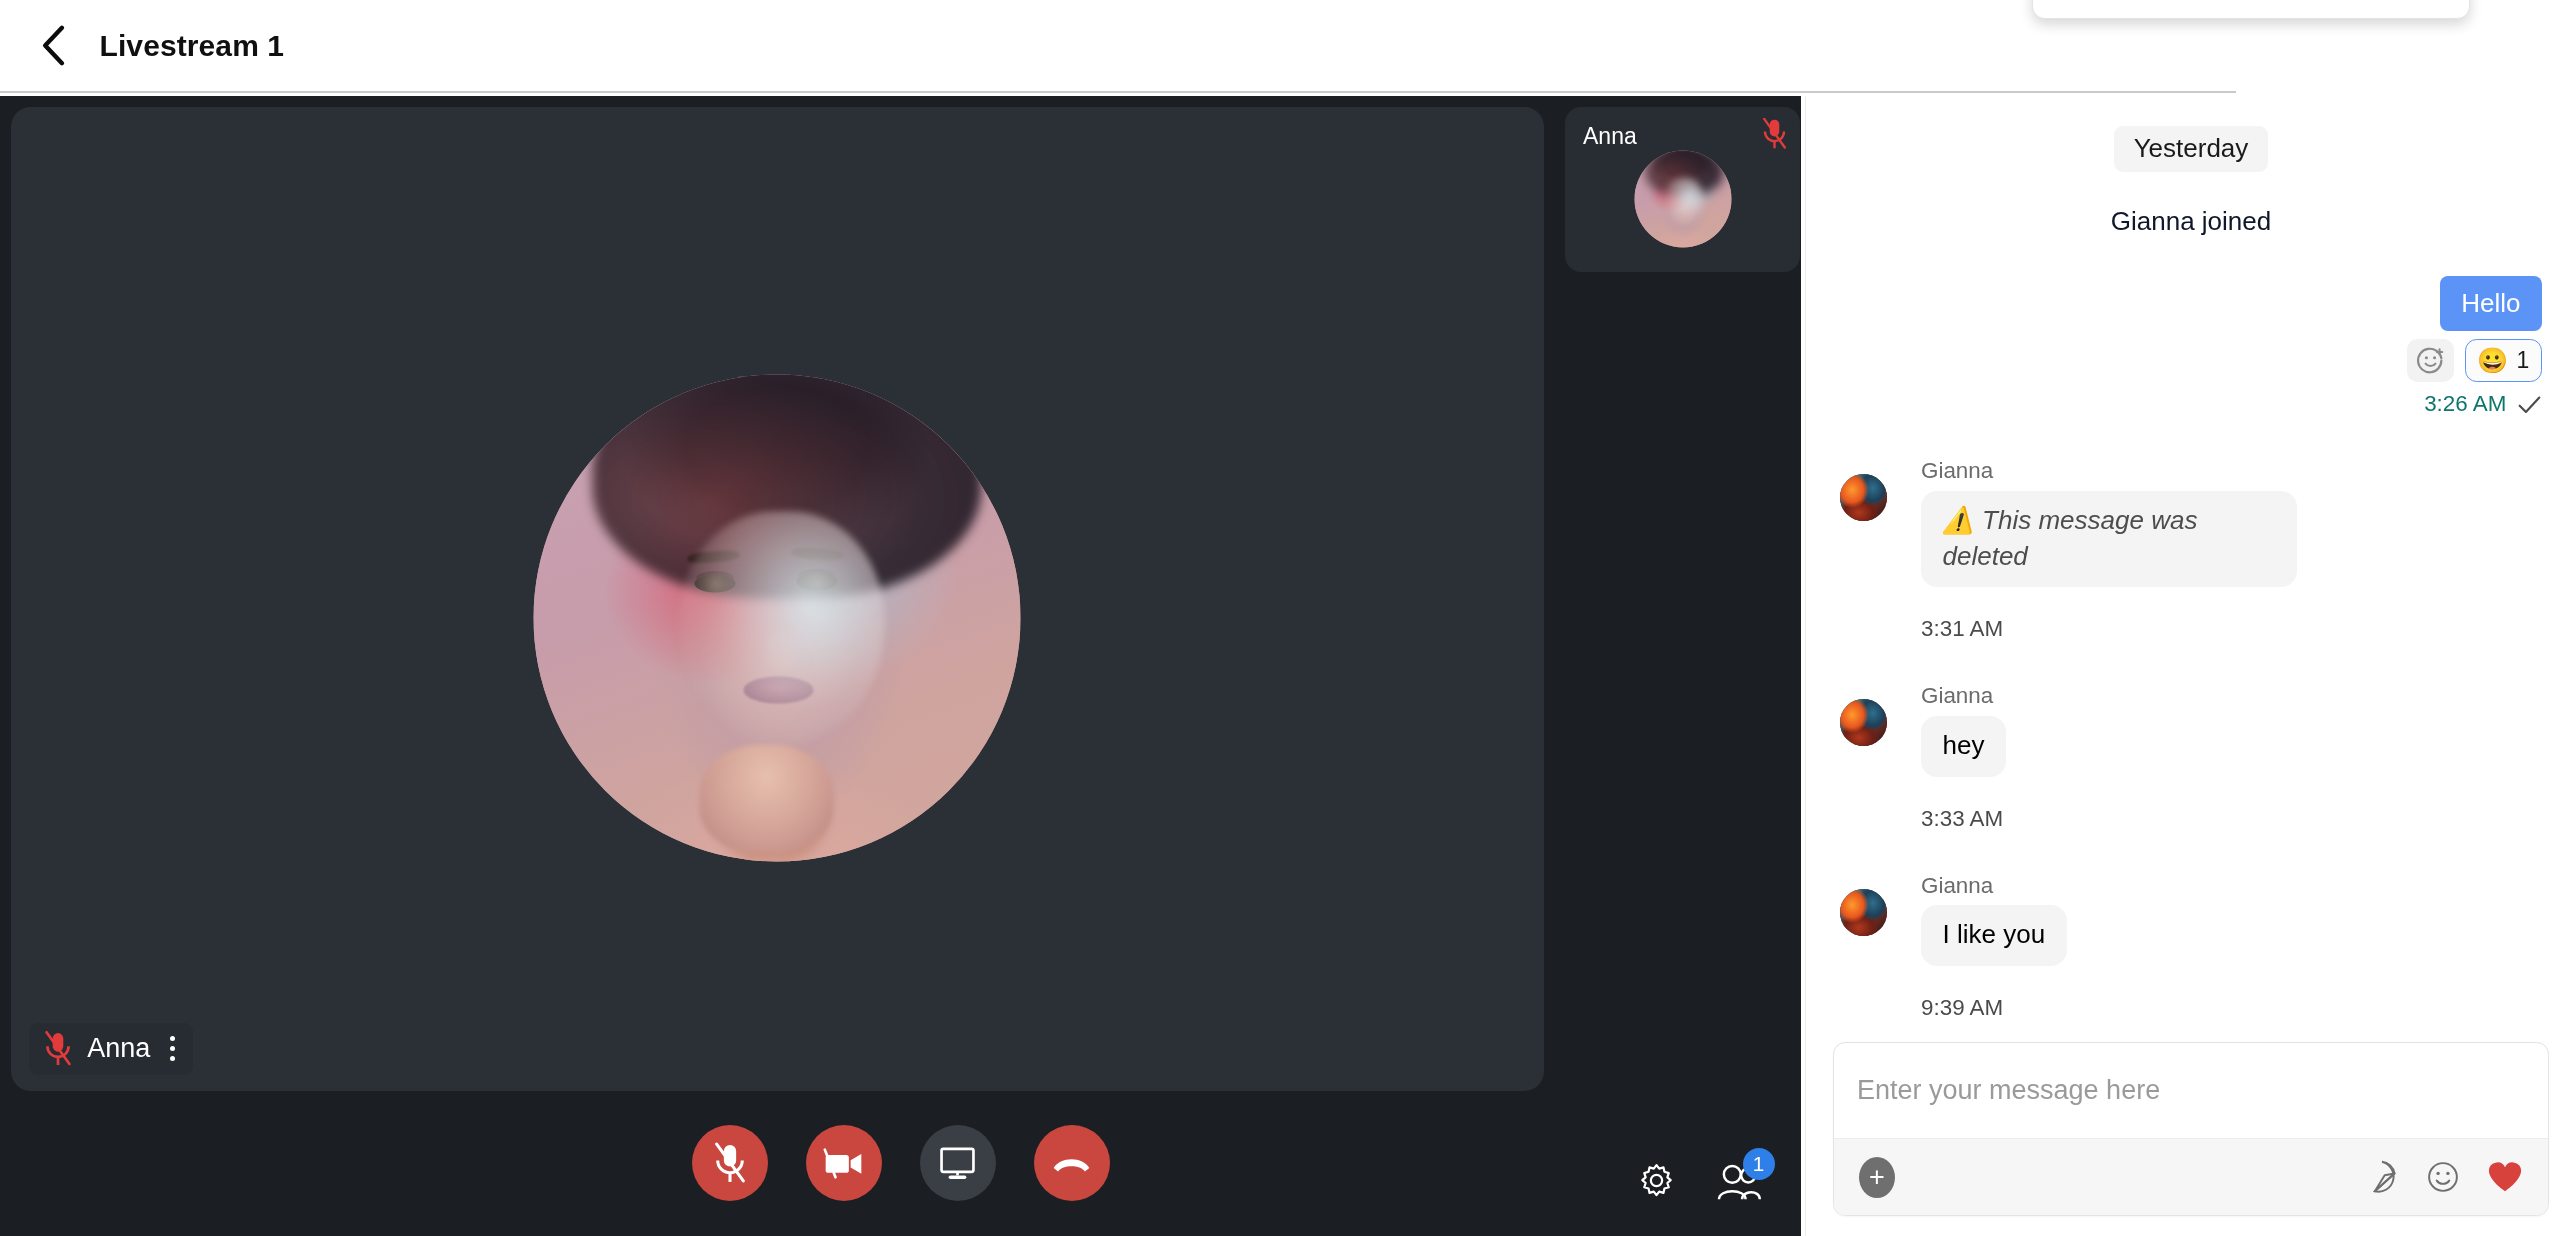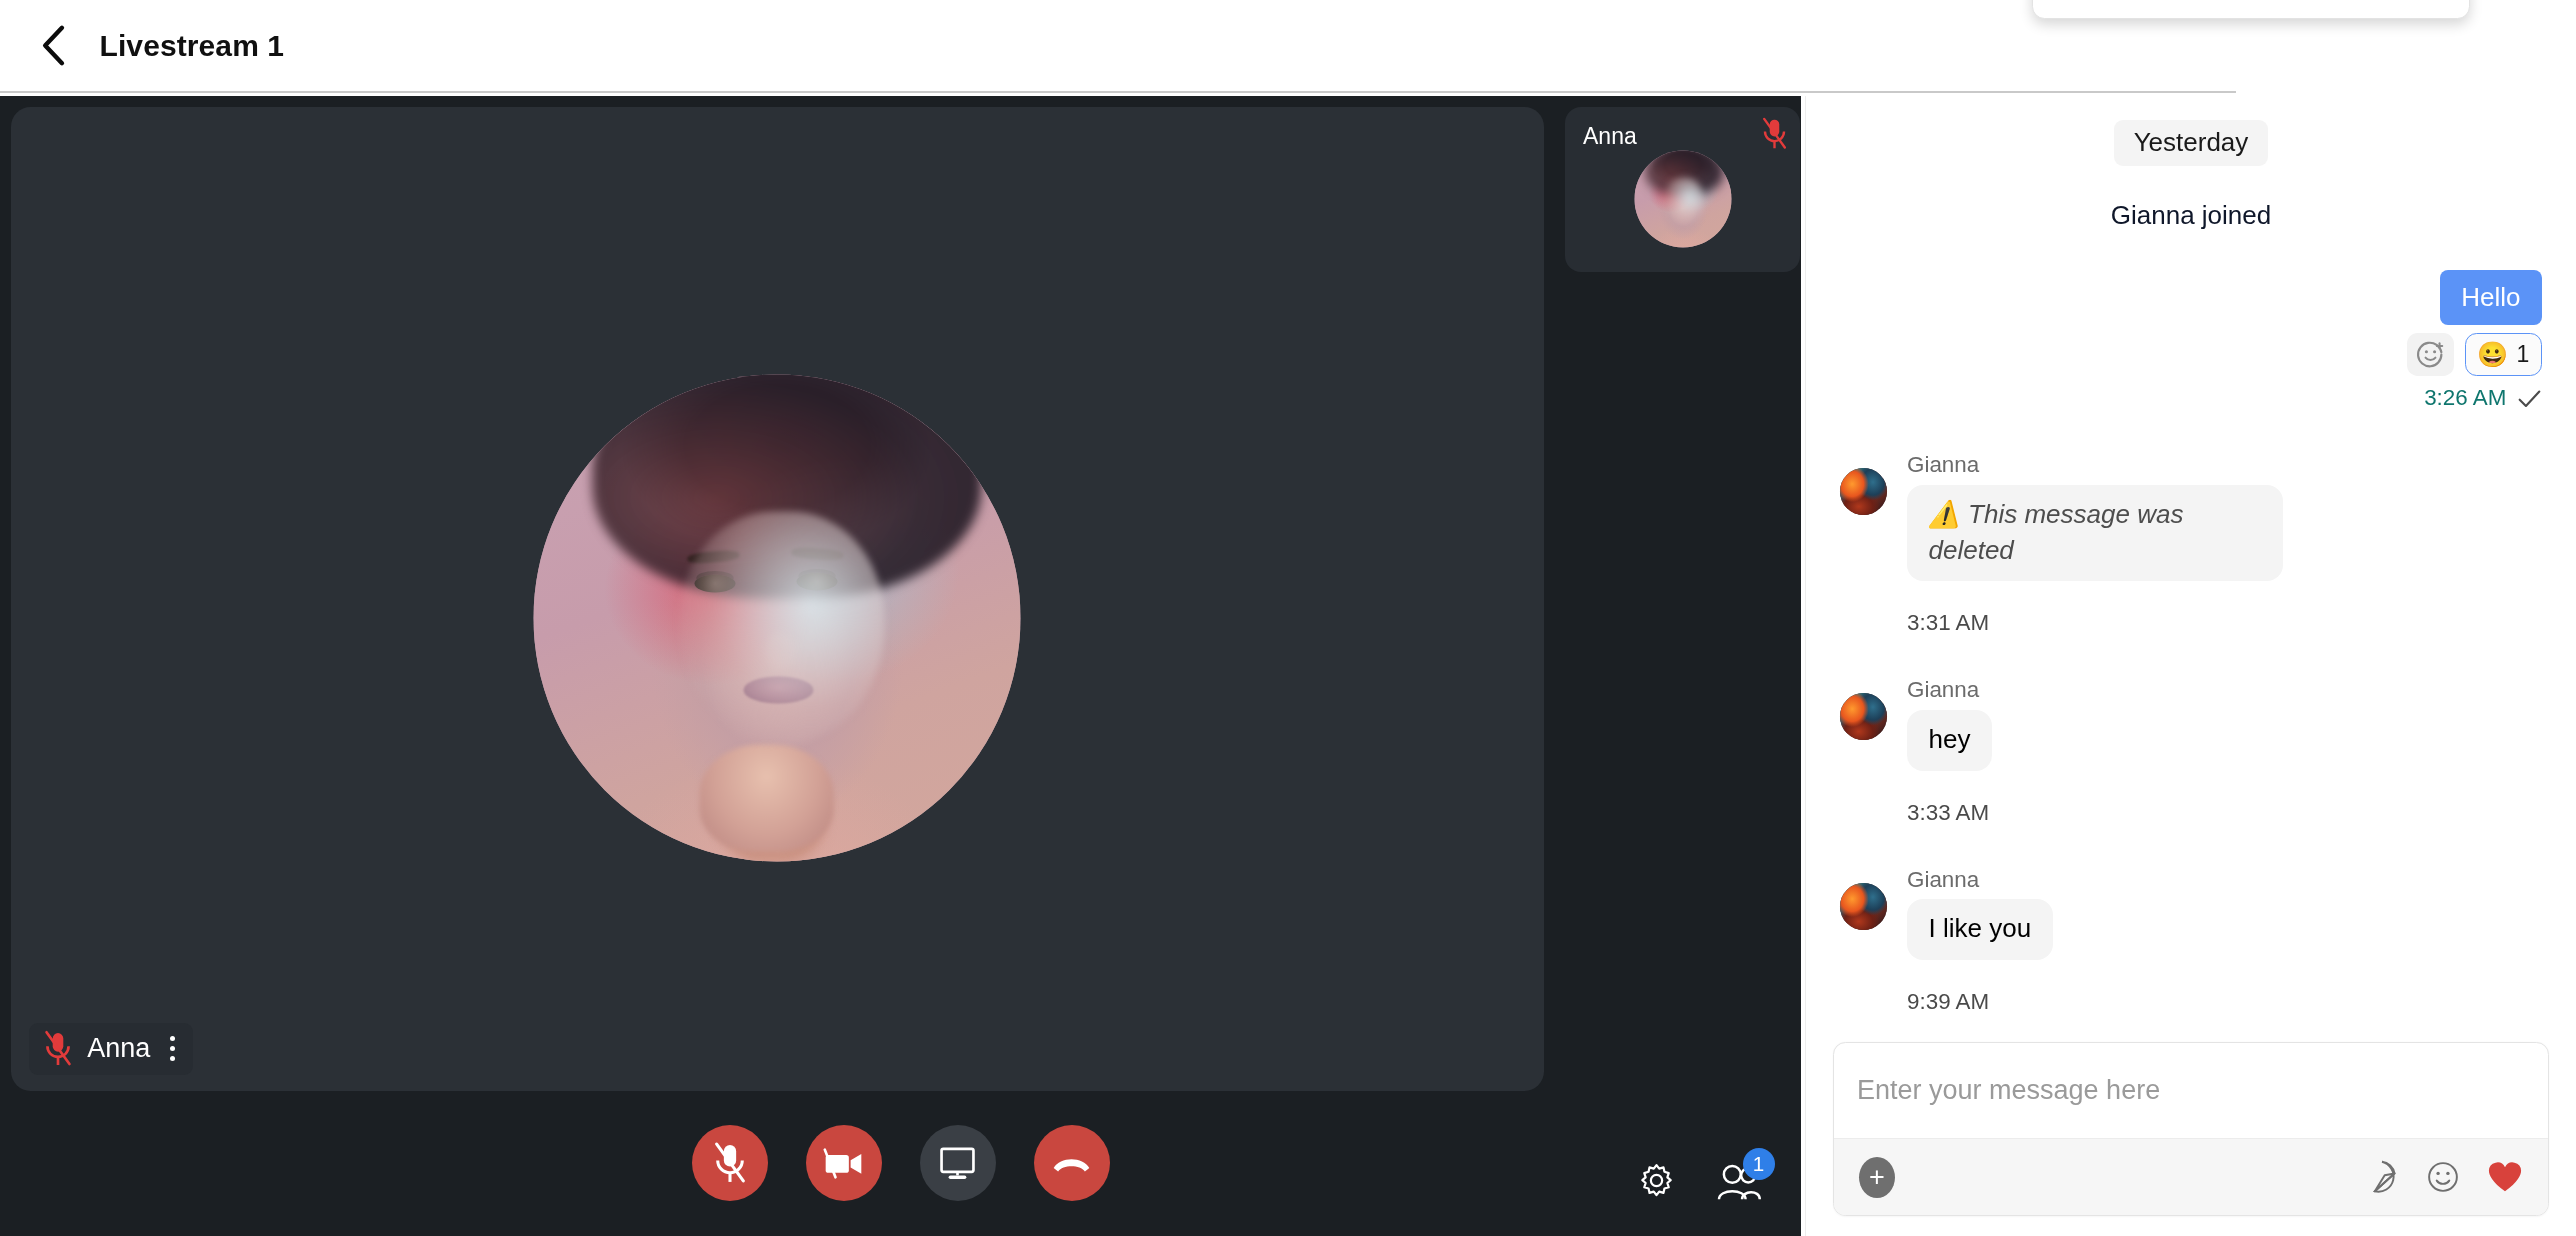--- a/index.html
+++ b/index.html
@@ -201,21 +201,21 @@
     background: #ffffff;
     display: flex; flex-direction: column;
     border-left: 0.9px solid #ededed;
   }
   .chat-scroll {
     flex: 1 1 auto;
     overflow: hidden;
     padding: 14.3px 34px 9px 34px;
     position: relative;
   }
-  .day-sep { display: flex; justify-content: center; margin-top: 10px; }
+  .day-sep { display: flex; justify-content: center; margin-top: 16px; }
   .day-chip {
     background: #f4f4f4; color: #1a1a1a;
     font-size: 26px; padding: 7.2px 19.7px; border-radius: 9px;
   }
   .sys-line {
     text-align: center; color: #0f172a; font-size: 26px;
     margin-top: 34px;
   }
 
   .row-out { display: flex; flex-direction: column; align-items: flex-end; margin-top: 39px; }
@@ -240,21 +240,21 @@
     padding: 0 11.6px; cursor: pointer;
   }
   .react-chip .emo { font-size: 25px; line-height: 1; }
   .react-chip .cnt { font-size: 23px; color: #1a1a1a; }
   .meta-out {
     display: flex; align-items: center; gap: 10.7px;
     margin-top: 9px; color: #0f766e; font-size: 22.4px;
   }
   .tick { color: #4b4b4b; font-size: 25px; line-height: 1; }
 
-  .row-in { display: flex; gap: 20px; margin-top: 41px; align-items: flex-start; }
+  .row-in { display: flex; gap: 34px; margin-top: 41px; align-items: flex-start; }
   .av {
     width: 47px; height: 47px; border-radius: 50%;
     overflow: hidden; flex: 0 0 47px;
     background: #3b2a2e;
     margin-top: 16px;
     position: relative;
   }
   .av-art {
     position: absolute; inset: 0;
     background:

